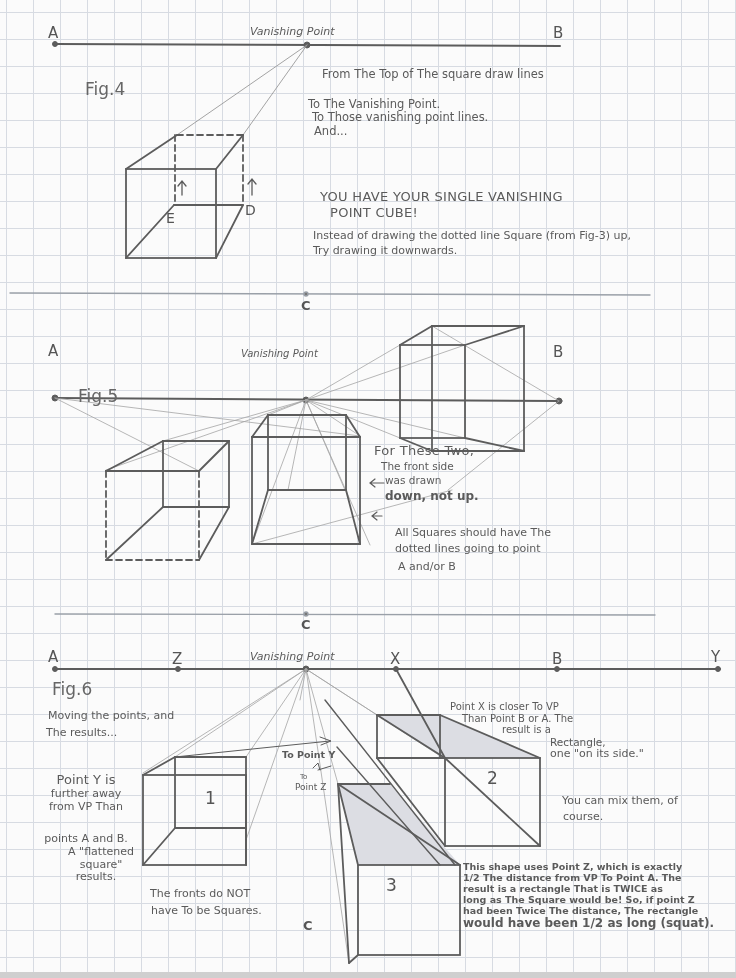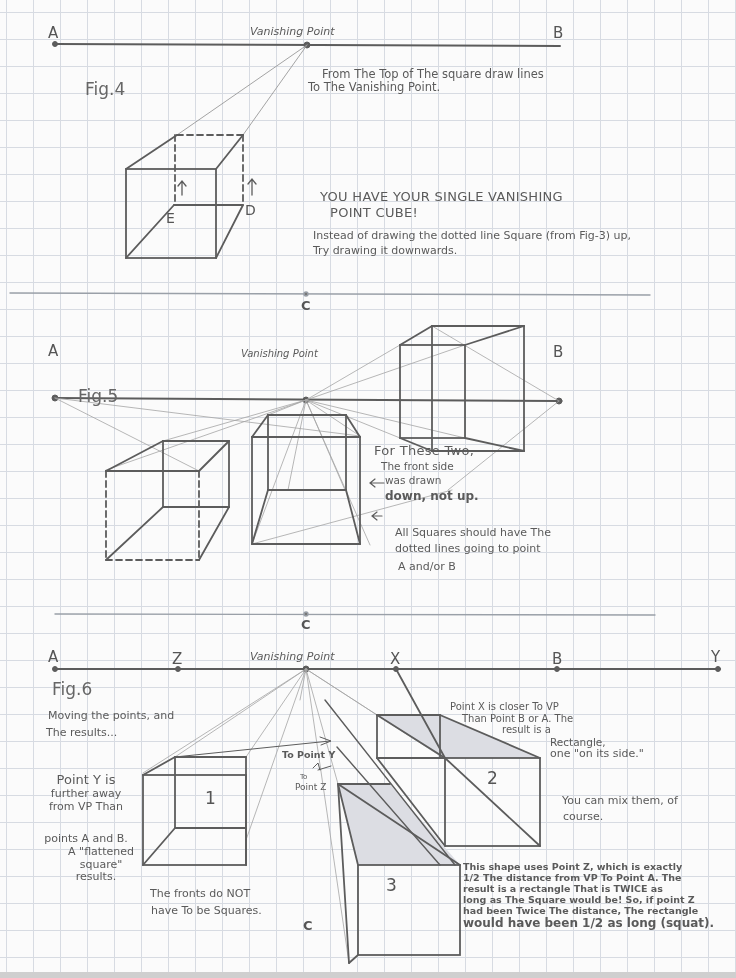--- a/index.html
+++ b/index.html
@@ -208,21 +208,23 @@
 
 <span class="lbl" style="left:48px;top:24px;">A</span>
 <span class="txt vp" style="left:250px;top:26px;">Vanishing Point</span>
 <span class="lbl" style="left:553px;top:24px;">B</span>
 <span class="txt fig" style="left:85px;top:80px;">Fig.4</span>
 <span class="lbl" style="left:166px;top:210px;font-size:14px;">E</span>
 <span class="lbl" style="left:245px;top:202px;font-size:14px;">D</span>
 
 <div style="position:absolute;left:318px;top:68px;">
   <div class="txt note" style="position:static;padding-left:4px;">From The Top of The square draw lines</div>
-  <div class="txt note" style="position:static;margin-left:-10px;">To The Vanishing Point.</div>
+  <div class="txt note" style="position:static;margin-left:-10px;margin-top:17px;">To The Vanishing Point.</div>
+  <div class="txt note" style="position:static;margin-left:-6px;">To Those vanishing point lines.</div>
+  <div class="txt note" style="position:static;margin-left:-4px;">And...</div>
 </div>
 <span class="txt big" style="left:320px;top:190px;">YOU HAVE YOUR SINGLE VANISHING</span>
 <span class="txt big" style="left:330px;top:206px;">POINT CUBE!</span>
 <span class="txt note" style="left:313px;top:230px;font-size:11px;">Instead of drawing the dotted line Square (from Fig-3) up,</span>
 <span class="txt note" style="left:313px;top:245px;font-size:11px;">Try drawing it downwards.</span>
 <span class="lbl" style="left:301px;top:298px;font-size:13px;font-weight:bold;">C</span>
 
 <span class="lbl" style="left:48px;top:342px;">A</span>
 <span class="txt vp" style="left:241px;top:348px;font-size:10px;">Vanishing Point</span>
 <span class="lbl" style="left:553px;top:343px;">B</span>

